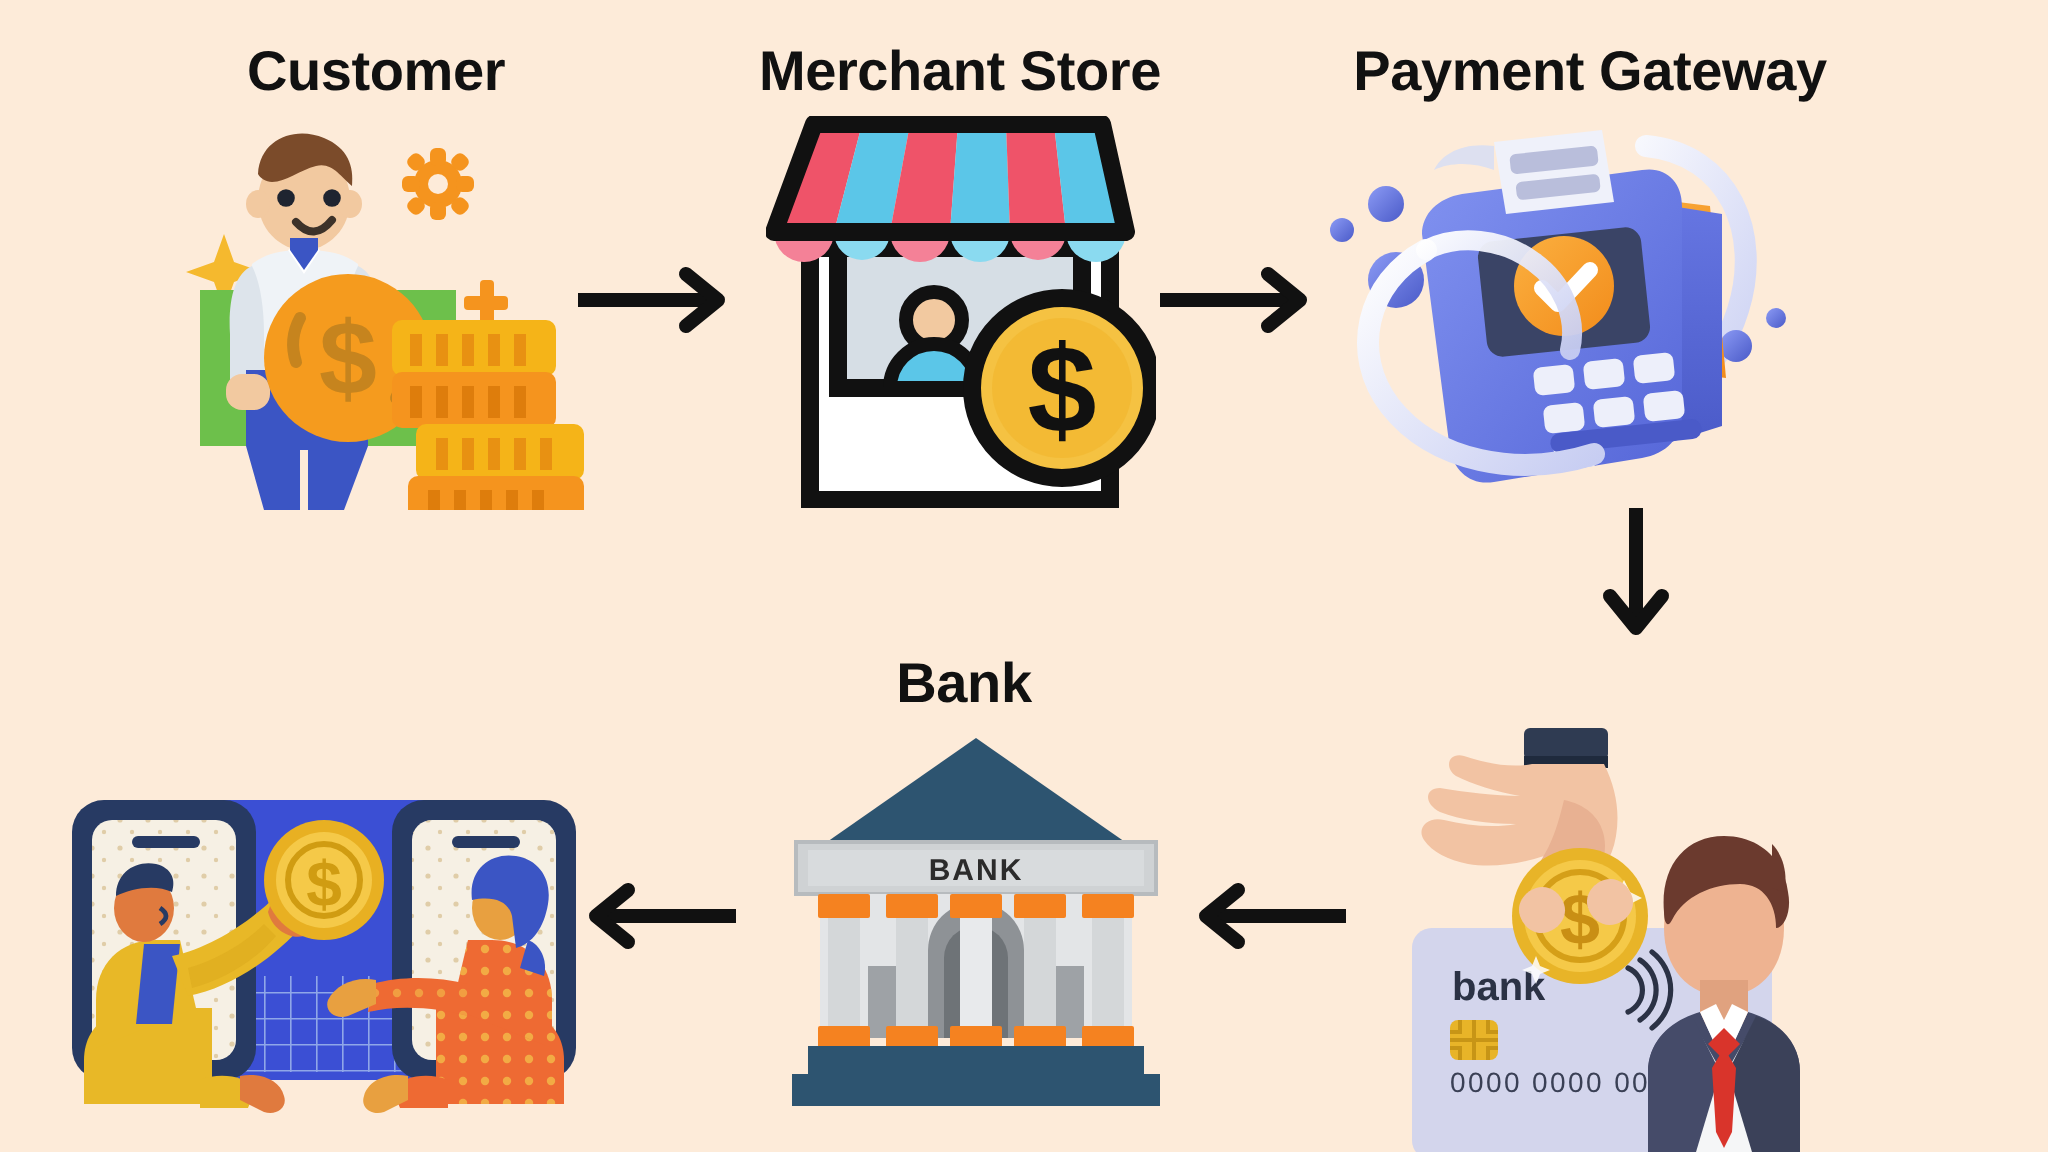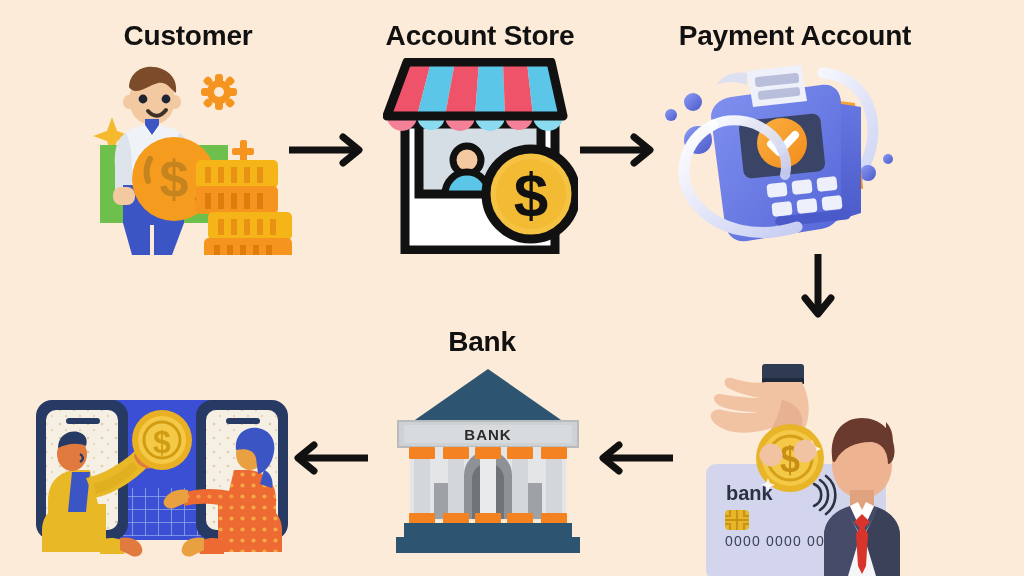--- a/index.html
+++ b/index.html
@@ -34,23 +34,23 @@
     position: absolute;
   }
 </style>
 </head>
 <body style="background: rgb(253, 235, 217);">
 
 <div id="canvas" style="background: rgb(253, 235, 217);">
 
   <div class="node-label" style="left:188px; top:20px;">Customer</div>
 
-  <div class="node-label" style="left:480px; top:20px;">Account Store</div>
-
-  <div class="node-label" style="left:795px; top:20px;">Payment Account</div>
+  <div class="node-label" style="left:480px; top:20px;">Merchant Store</div>
+
+  <div class="node-label" style="left:795px; top:20px;">Payment Gateway</div>
 
 
   <div class="node-label" style="left:482px; top:326px;">Bank</div>
 
 
   <svg class="art" style="left:88px; top:55px;" width="210" height="200" viewBox="0 0 210 200">
 
     <path d="M24 62 L29 76 L43 81 L29 86 L24 100 L19 86 L5 81 L19 76 Z" fill="#F5B92E"></path>
 
     <g fill="#F5941E">

